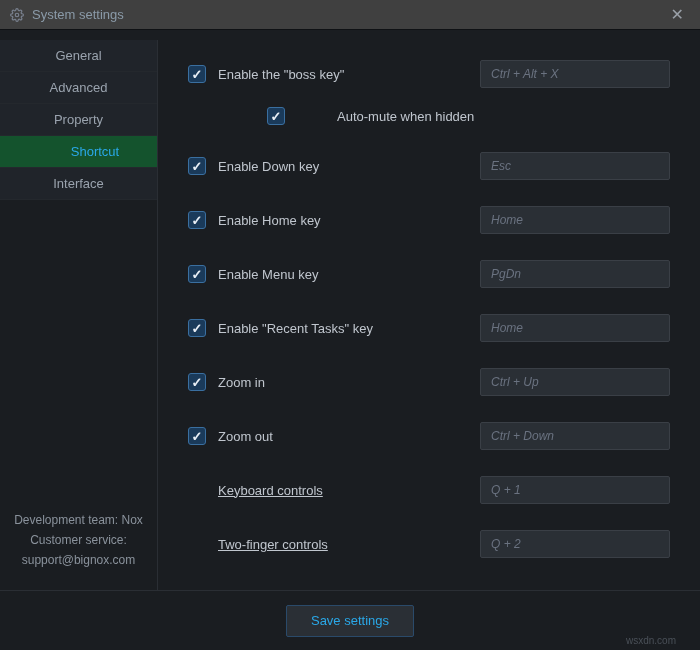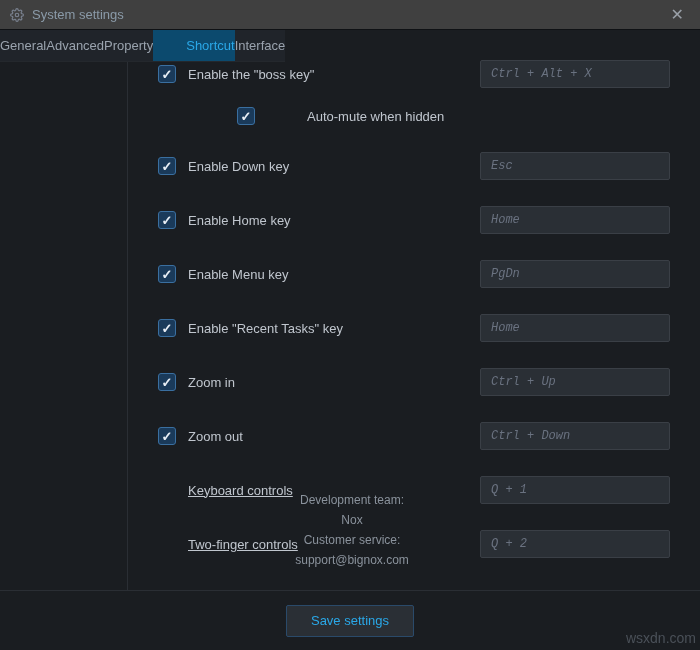--- a/index.html
+++ b/index.html
@@ -31,38 +31,40 @@
       color: #9aa0a8;
       font-size: 16px;
       cursor: pointer;
       padding: 2px 6px;
     }
     .main {
       display: flex;
       height: 560px;
     }
     .sidebar {
-      width: 128px;
+      width: 158px;
       background: #1a1d21;
       border-right: 1px solid #2a2e34;
       display: flex;
+      flex-direction: column;
+      margin-top: 10px;
     }
     .sidebar-item {
       height: 32px;
       line-height: 32px;
       text-align: center;
       color: #9aa3ae;
       cursor: pointer;
       border-bottom: 1px solid #24282d;
       background: #20242a;
       font-size: 13px;
     }
     .sidebar-item.active {
       color: #2aa8e8;
-      background: #0c4a6e;
+      background: #14532d;
       padding-left: 33px;
     }
     .sidebar-footer {
       margin-top: auto;
       padding: 12px 10px 20px 10px;
       text-align: center;
       color: #8a929c;
       font-size: 12px;
       line-height: 20px;
     }
@@ -108,21 +110,20 @@
       background: #2a2f35;
       border: 1px solid #3a3f46;
       border-radius: 2px;
       padding: 0 10px;
       color: #6a7280;
       font-size: 12px;
       font-style: italic;
       line-height: 26px;
       margin-left: auto;
       cursor: text;
-      font-family: Liberation Mono, monospace;
     }
     .footer {
       height: 60px;
       border-top: 1px solid #2a2e34;
       display: flex;
       align-items: center;
       justify-content: center;
       gap: 4px;
     }
     .btn {
@@ -136,22 +137,22 @@
       cursor: pointer;
       display: flex;
       align-items: center;
     }
     .btn.primary {
       color: #2aa8e8;
       border-color: #2a4a6a;
     }
     .watermark {
       position: absolute;
-      bottom: 4px; right: 4px;
-      font-size: 14px;
+      bottom: 4px; right: 24px;
+      font-size: 10px;
       color: #4a5058;
     }
   </style>
 </head>
 <body>
 
 <div class="titlebar">
   <span class="gear">
     <svg viewBox="0 0 24 24" width="14" height="14" fill="none" stroke="currentColor" stroke-width="2">
         <circle cx="12" cy="12" r="3"></circle>

